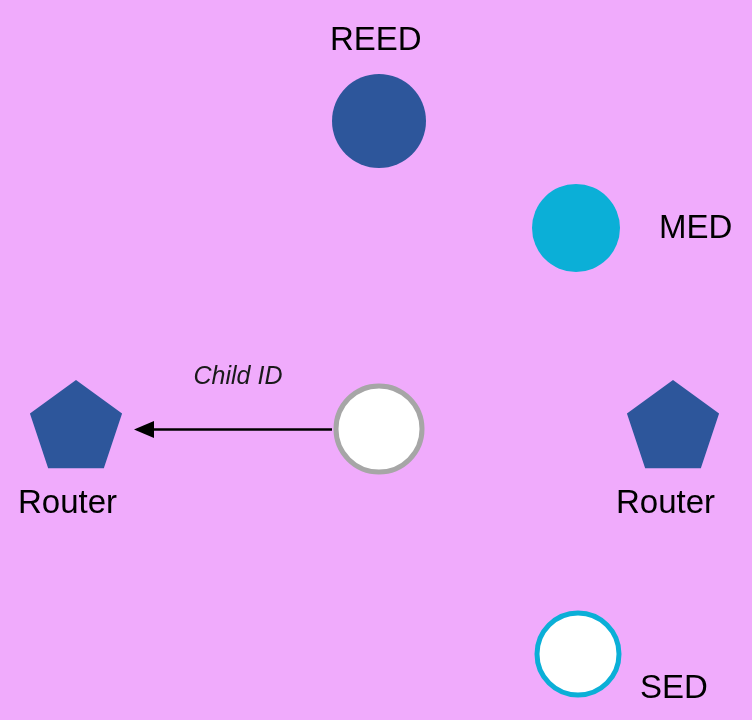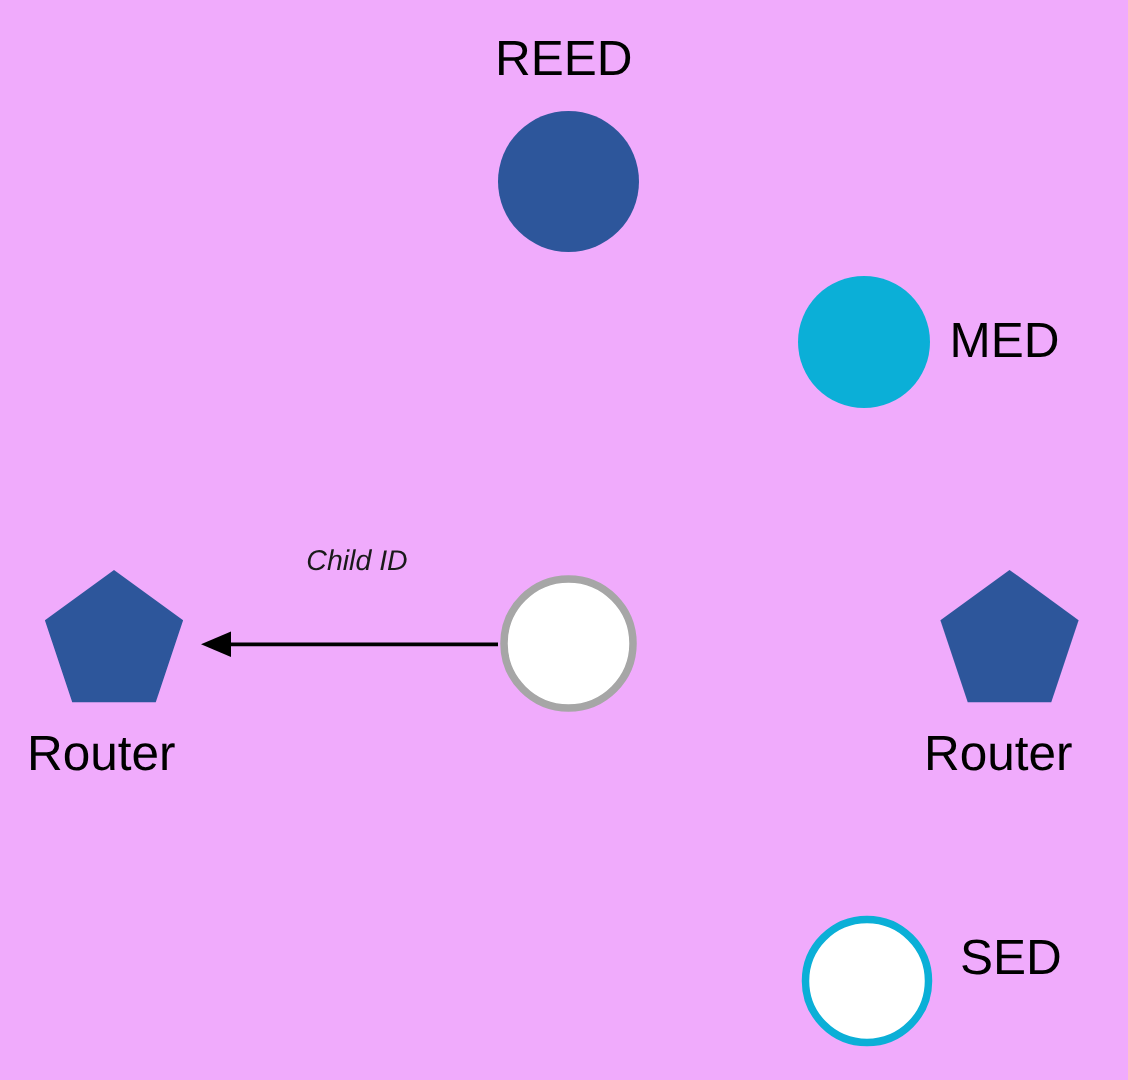--- a/index.html
+++ b/index.html
@@ -19,34 +19,34 @@
     position: absolute;
     color: #000000;
     font-size: 33px;
     line-height: 1;
     white-space: nowrap;
     font-family: "Liberation Sans", sans-serif;
   }
   .edge-label {
     position: absolute;
     color: #1a1a1a;
-    font-size: 19px;
+    font-size: 25px;
     line-height: 22px;
     font-style: italic;
     text-align: center;
     white-space: nowrap;
     font-family: "Liberation Sans", sans-serif;
   }
   .shape {
     position: absolute;
   }
   .shape svg { display: block; }
   #label-reed   { left: 330px; top: 22px; }
-  #label-med    { left: 633px; top: 210px; }
-  #label-sed    { left: 640px; top: 621px; }
+  #label-med    { left: 659px; top: 210px; }
+  #label-sed    { left: 640px; top: 670px; }
   #label-router-left  { left: 18px; top: 485px; }
   #label-router-right { left: 616px; top: 485px; }
   #edge-label-child-id { left: 178px; top: 364px; width: 120px; }
 </style>
 </head>
 <body>
 
 <div id="canvas">
 
   <div class="shape" id="node-reed" style="left:332px; top:74px;">

